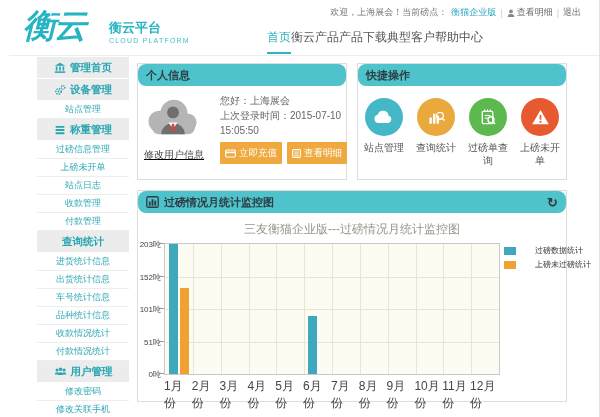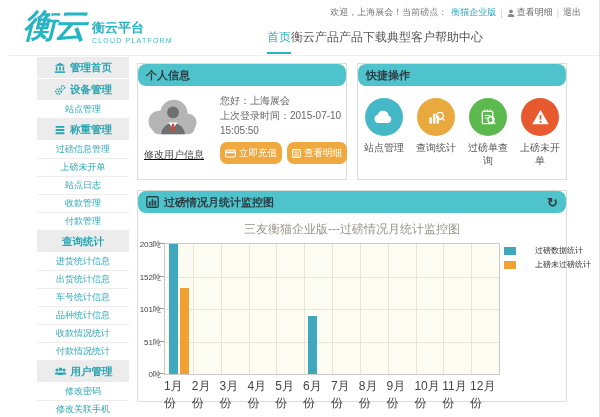--- a/index.html
+++ b/index.html
@@ -3,21 +3,21 @@
 <meta charset="utf-8">
 <style>
   html,body{margin:0;padding:0;}
   body{width:600px;height:417px;overflow:hidden;font-family:"Liberation Sans",sans-serif;background:#fff;position:relative;}
   #app{position:absolute;left:9px;top:0;width:600px;height:417px;background:#fff;}
 
   
   .header{position:absolute;left:0;top:0;width:590px;height:55px;background:#fff;border-bottom:1px solid #ededed;}
   .logo{position:absolute;left:14px;top:4px;display:flex;align-items:center;}
   .logo-main{font-size:33px;font-weight:bold;font-style:italic;color:#25b4c3;letter-spacing:-2px;}
-  .logo-sub{margin-left:7px;margin-top:10px;}
+  .logo-sub{margin-left:24px;margin-top:10px;}
   .logo-sub .cn{font-size:13px;font-weight:bold;color:#25b4c3;}
   .logo-sub .en{font-size:7px;color:#3fbccb;letter-spacing:1.2px;}
   .topline{position:absolute;right:18px;top:6px;font-size:9px;color:#777;display:flex;align-items:center;gap:4px;}
   .topline .accent{color:#2aa9c0;cursor:pointer;}
   .topline .sep{color:#ccc;}
   .topline .lnk{cursor:pointer;color:#666;display:flex;align-items:center;gap:2px;}
   .nav{position:absolute;left:258px;top:29px;display:flex;font-size:12px;color:#555;}
   .nav-item{cursor:pointer;padding-bottom:6px;}
   .nav-item.active{color:#2ab3c0;border-bottom:2px solid #2ab3c0;}
 
@@ -34,21 +34,21 @@
   #quick-panel{left:348px;top:63px;width:210px;height:117px;}
   #chart-panel{left:128px;top:190px;width:430px;height:212px;}
 
   
   .profile-body{position:relative;height:93px;}
   .avatar-wrap{position:absolute;left:6px;top:8px;width:70px;text-decoration:underline;}
   .avatar-label{font-size:10px;color:#444;margin-top:4px;cursor:pointer;}
   .pinfo{position:absolute;left:82px;top:7px;width:122px;font-size:10px;color:#666;line-height:1.5;}
   .balance-val{color:#f0a43c;}
   .pbtns{margin-top:4px;display:flex;gap:5px;}
-  .obtn{background:#efa93f;color:#fff;font-size:9.5px;padding:4px 5px;border-radius:7px;display:flex;align-items:center;gap:3px;cursor:pointer;white-space:nowrap;}
+  .obtn{background:#efa93f;color:#fff;font-size:9.5px;padding:4px 5px;border-radius:1px;display:flex;align-items:center;gap:3px;cursor:pointer;white-space:nowrap;}
 
   
   .quick-body{display:flex;padding-top:12px;}
   .quick-item{width:25%;text-align:center;cursor:pointer;}
   .qcircle{width:38px;height:38px;border-radius:50%;margin:0 auto;display:flex;align-items:center;justify-content:center;}
   .qlabel{font-size:10px;color:#555;margin-top:6px;line-height:1.25;padding:0 3px;}
 
   
   .refresh{margin-left:auto;font-size:13px;font-weight:bold;color:#2e3d44;cursor:pointer;}
   .chart-body{position:relative;height:188px;}

